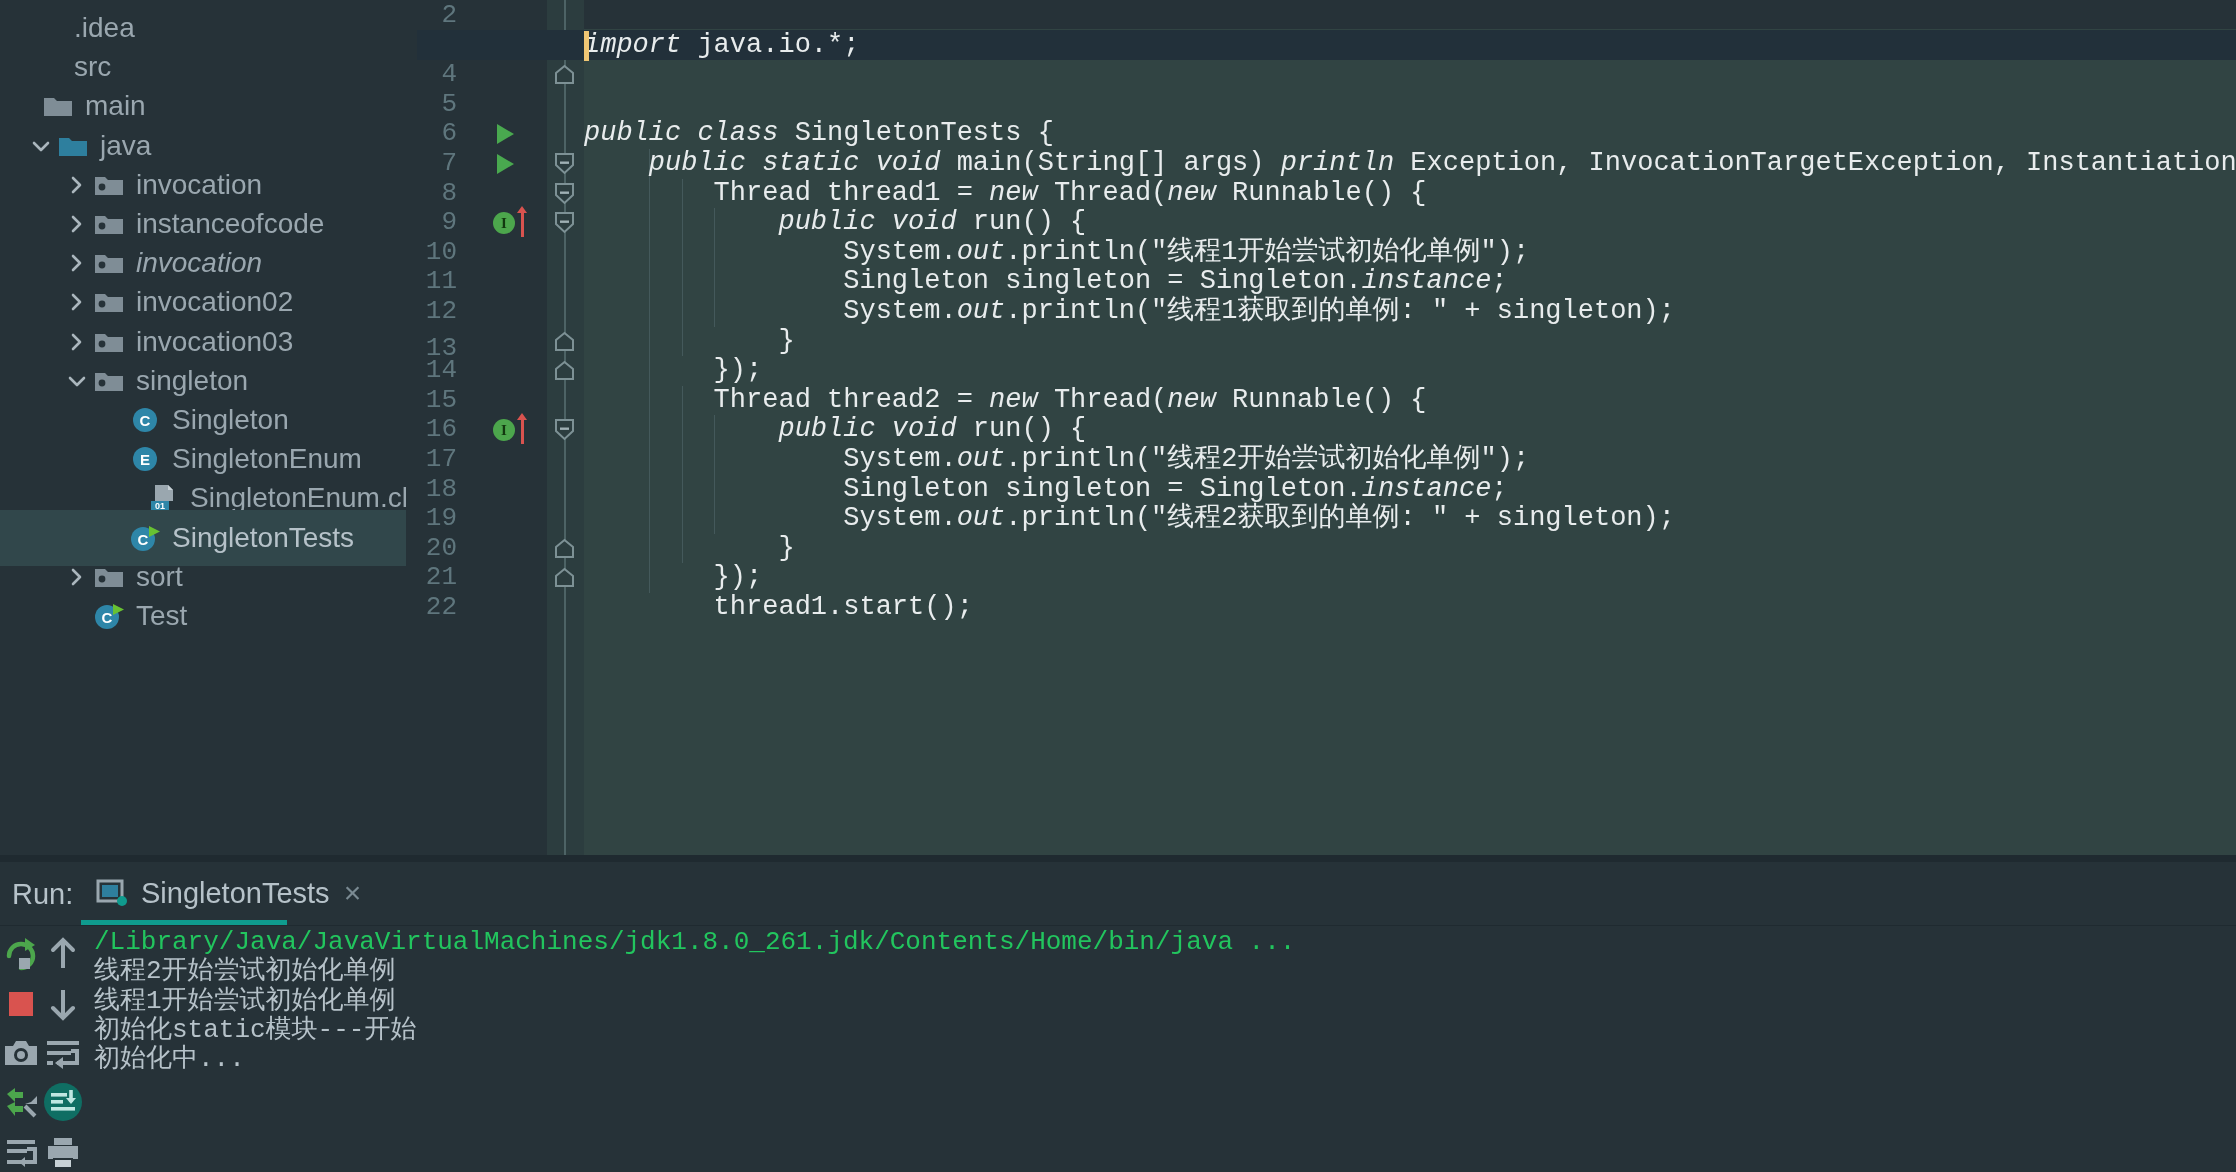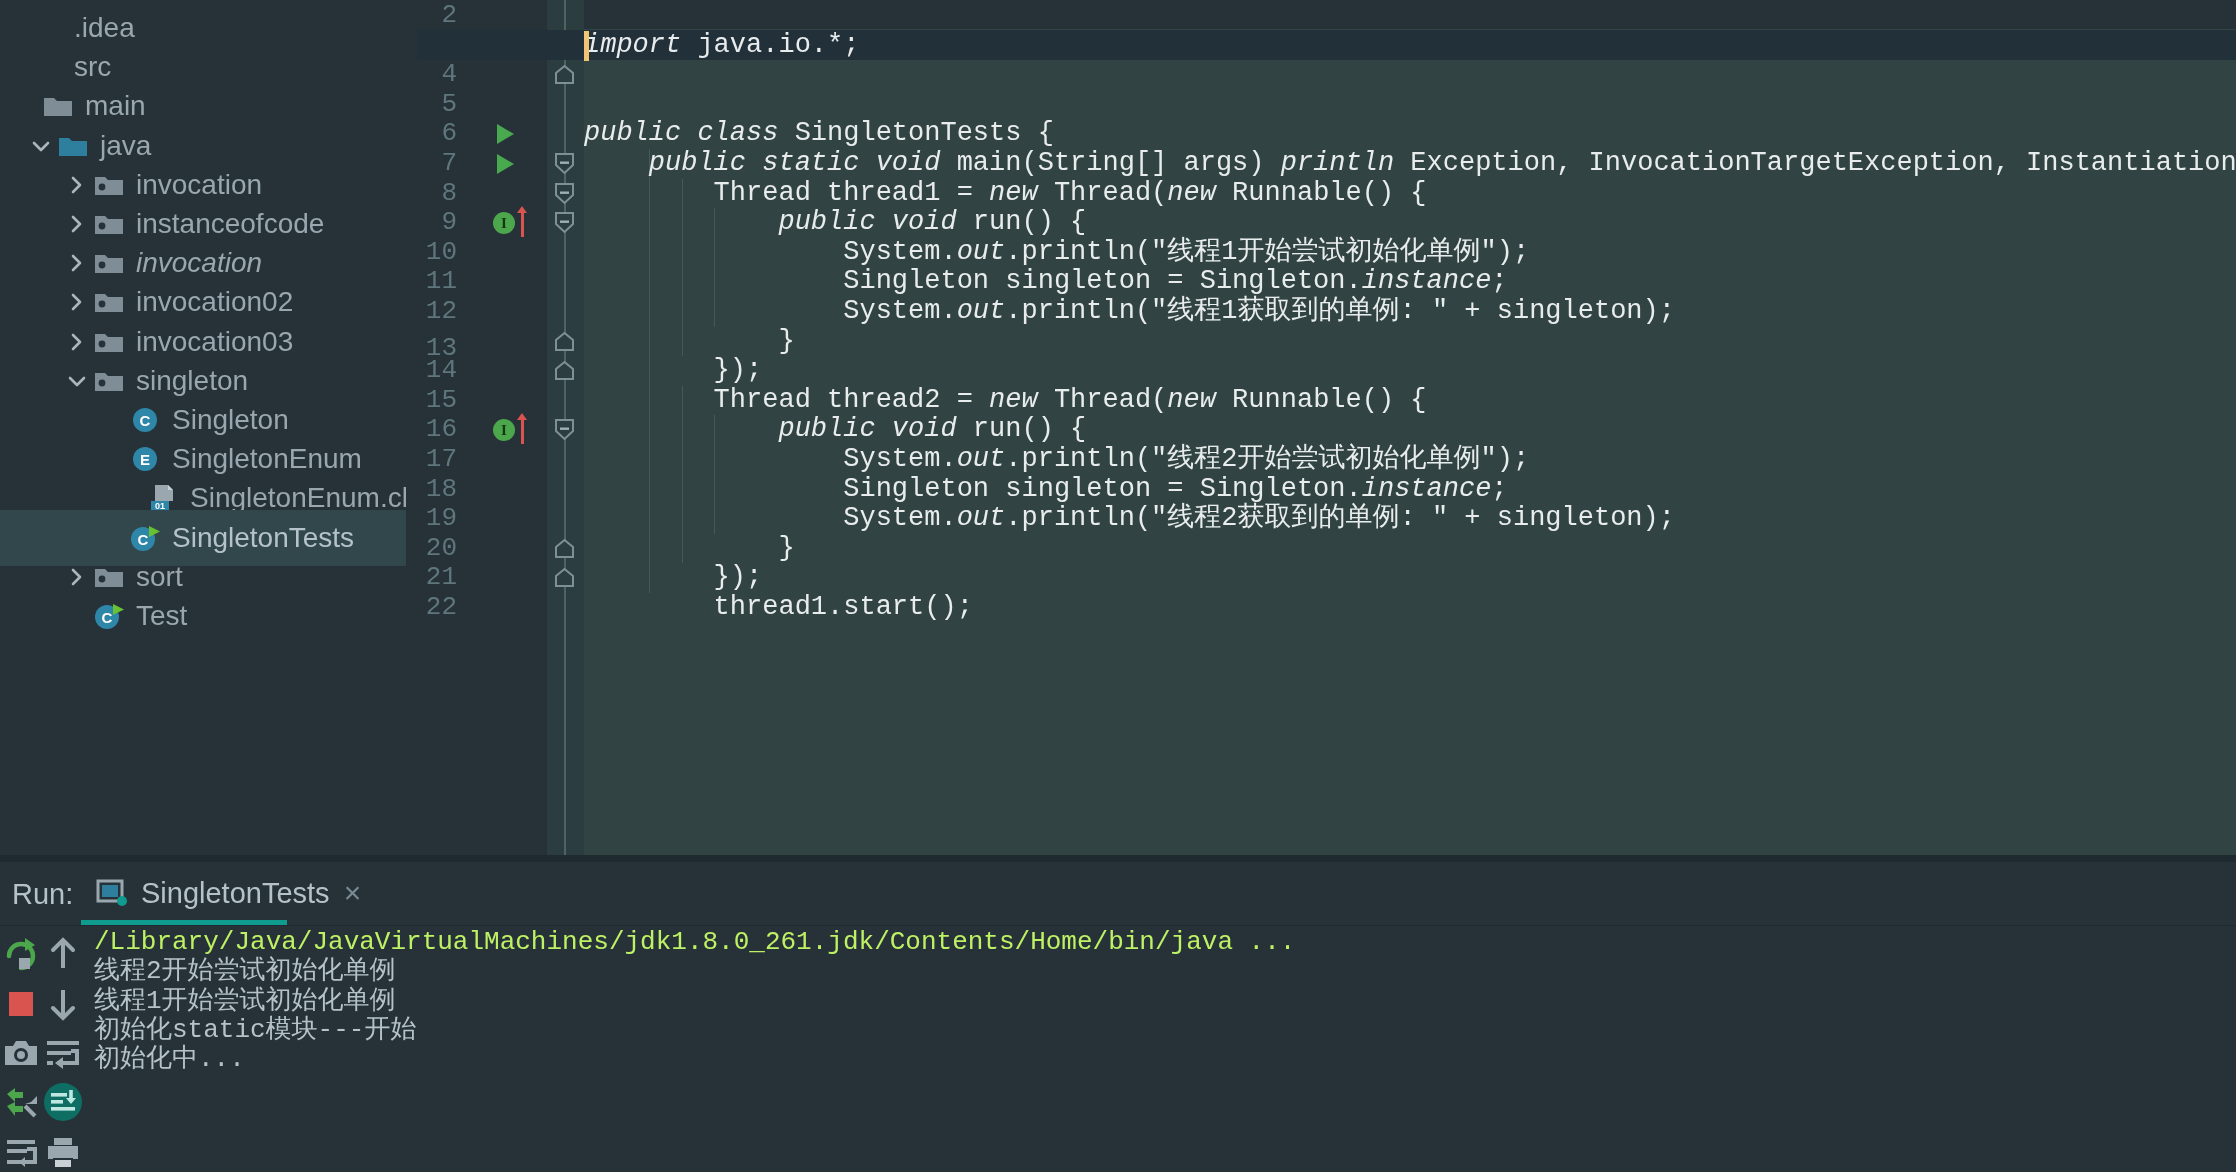--- a/index.html
+++ b/index.html
@@ -213,21 +213,21 @@
     overflow: hidden;
   }
   .console-line {
     position: absolute; left: 10px;
     height: 29px; line-height: 29px;
     font-family: "Liberation Mono", monospace;
     font-size: 26px;
     white-space: pre;
     color: #b6c2c9;
   }
-  .console-line.cmd { color: #bef264; }
+  .console-line.cmd { color: #22c55e; }
   #hscroll {
     position: absolute; left: 0; top: 855px;
     width: 2236px; height: 7px;
     background: #1f2a30;
   }
 </style>
 </head>
 <body>
 
 <div id="root">

